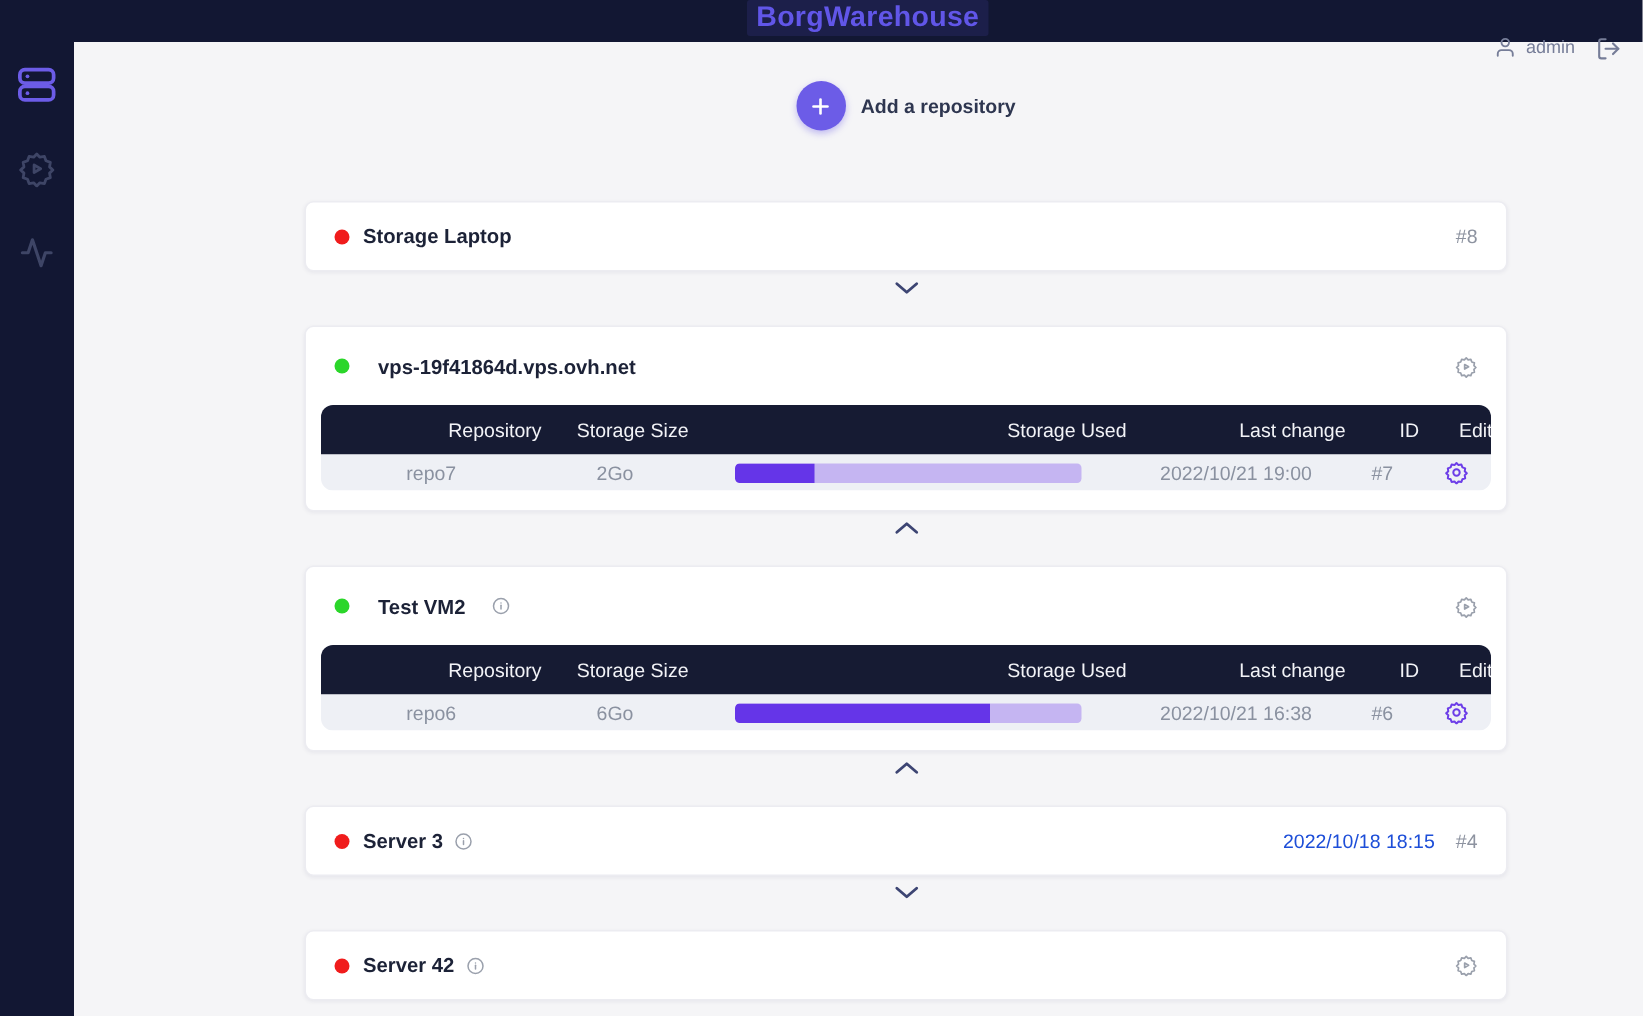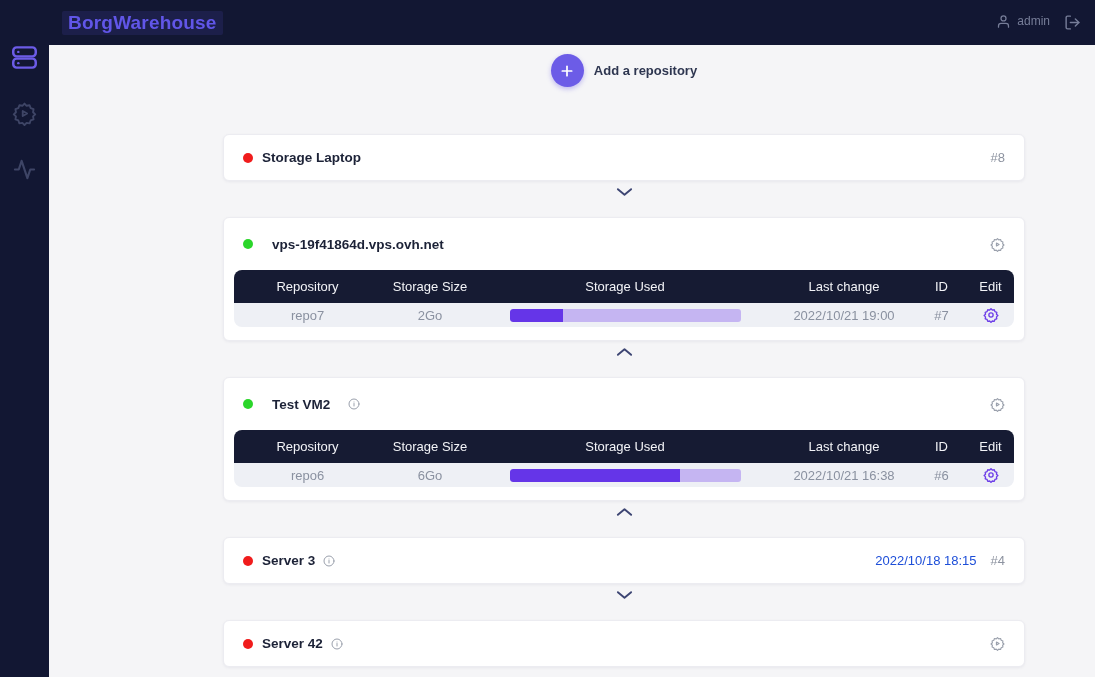--- a/index.html
+++ b/index.html
@@ -8,32 +8,32 @@
     --progress-track:#c5b5f2;
     --status-ok:#2bd62a;
     --status-error:#f01c1c;
     --dark-bg:#121733;
     --table-head-bg:#161b33;
   }
   *{box-sizing:border-box;margin:0;padding:0;}
   html,body{width:1095px;height:677px;overflow:hidden;font-family:"Liberation Sans","DejaVu Sans",sans-serif;background:#f5f5f7;}
 
   
-  .topbar{position:fixed;top:0;left:0;width:1095px;height:45px;background:var(--dark-bg);display:flex;align-items:center;z-index:20;}
+  .topbar{position:fixed;top:0;left:0;width:1095px;height:28px;background:var(--dark-bg);display:flex;align-items:center;z-index:20;flex-direction:column;}
   .logo{margin-left:62px;font-size:19px;font-weight:bold;color:#6156e8;background:rgba(99,86,232,0.13);padding:1px 6px;border-radius:2px;letter-spacing:.2px;}
   .user-area{margin-left:auto;margin-right:14px;display:flex;gap:6px;color:#767d98;font-size:12px;}
   .user-area svg{display:block;}
   .logout-btn{margin-left:8px;cursor:pointer;display:flex;align-items:center;}
 
   
   .sidebar{position:fixed;top:0;left:0;width:49px;height:677px;background:var(--dark-bg);padding-top:45px;display:flex;flex-direction:column;align-items:center;gap:28px;z-index:10;}
   .side-item{width:28px;height:28px;display:flex;align-items:center;justify-content:center;cursor:pointer;}
 
   
-  .content{position:absolute;top:34px;left:49px;width:1046px;height:643px;overflow:hidden;background:#f5f5f7;padding-left:20px;}
+  .content{position:absolute;top:34px;left:49px;width:1046px;height:643px;overflow:hidden;background:#f5f5f7;}
   .container{width:802px;margin-left:154px;padding-top:20px;}
 
   .add-row{display:flex;align-items:center;justify-content:center;gap:10px;margin-bottom:47px;cursor:pointer;}
   .add-circle{width:33px;height:33px;border-radius:50%;background:var(--accent);display:flex;align-items:center;justify-content:center;box-shadow:0 2px 5px rgba(108,92,231,.4);}
   .add-label{font-size:13px;font-weight:bold;color:#2e3650;}
 
   .card{background:#ffffff;border:1px solid #ececf1;border-radius:6px;box-shadow:0 1px 3px rgba(20,25,60,.06);}
   .card-header{display:flex;align-items:center;height:45px;padding:0 19px;cursor:pointer;}
   .card.expanded .card-header{height:52px;gap:10px;}
   .dot{width:10px;height:10px;border-radius:50%;flex:0 0 auto;margin-right:9px;}
@@ -43,21 +43,21 @@
   .info-icon{margin-left:8px;display:flex;align-items:center;cursor:pointer;}
   .head-right{margin-left:auto;display:flex;align-items:center;gap:14px;}
   .repo-count{font-size:13px;color:#8d93a0;}
   .head-date{font-size:13px;color:#1d4ed8;}
   .wizard-btn{margin-left:auto;display:flex;align-items:center;cursor:pointer;}
 
   .card-body{padding:0 10px 13px 10px;}
   .repo-table{border-radius:8px;overflow:hidden;}
   .t-row{display:grid;grid-template-columns:147px 98px 292px 146px 49px 49px;align-items:center;}
   .t-head{background:var(--table-head-bg);height:33px;color:#f2f3f7;font-size:13px;}
-  .t-head .cell{text-align:center;}
+  .t-head .cell{text-align:right;}
   .t-data{background:#eef0f5;height:24px;color:#8a91a0;font-size:13px;}
   .t-data .cell{text-align:center;}
   .bar-cell{display:flex;justify-content:center;}
   .bar-track{width:231px;height:13px;border-radius:3px;background:var(--progress-track);overflow:hidden;}
   .bar-fill{height:100%;background:var(--progress-fill);border-radius:3px 0 0 3px;}
   .edit-cell{display:flex;justify-content:center;}
   .edit-btn{display:flex;align-items:center;cursor:pointer;}
 
   .chevron-row{height:14px;margin:4px 0 18px 0;display:flex;justify-content:center;align-items:center;}
   .chevron-btn{cursor:pointer;display:flex;align-items:center;padding:0 6px;}

